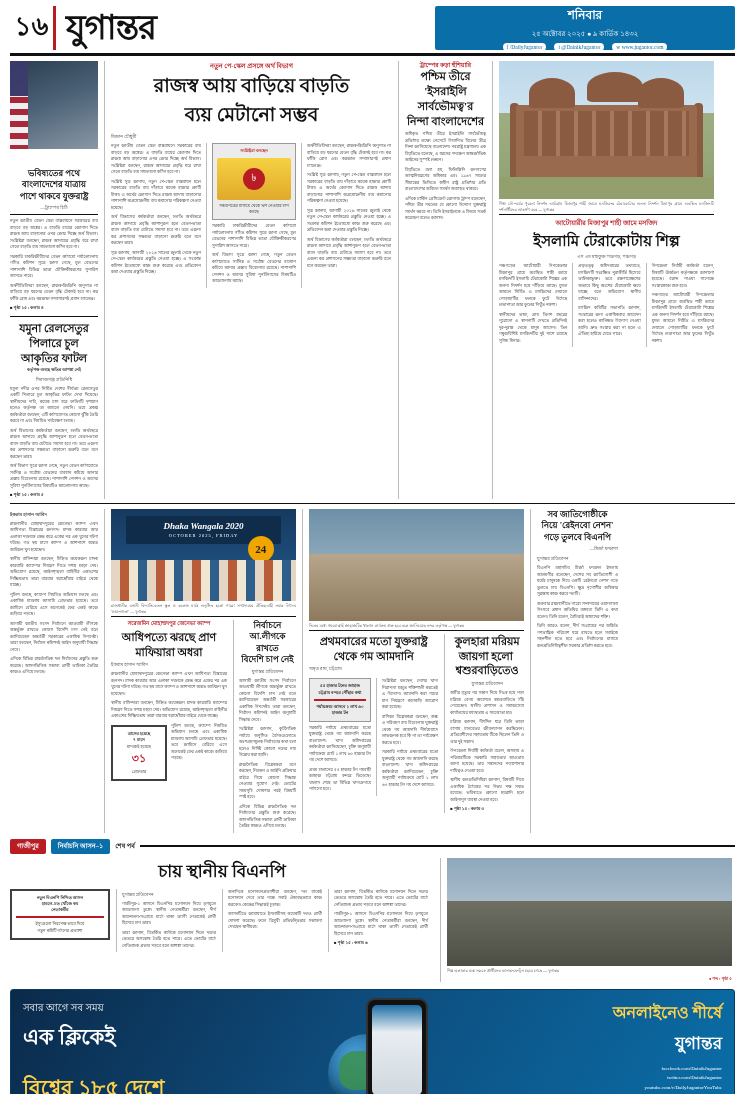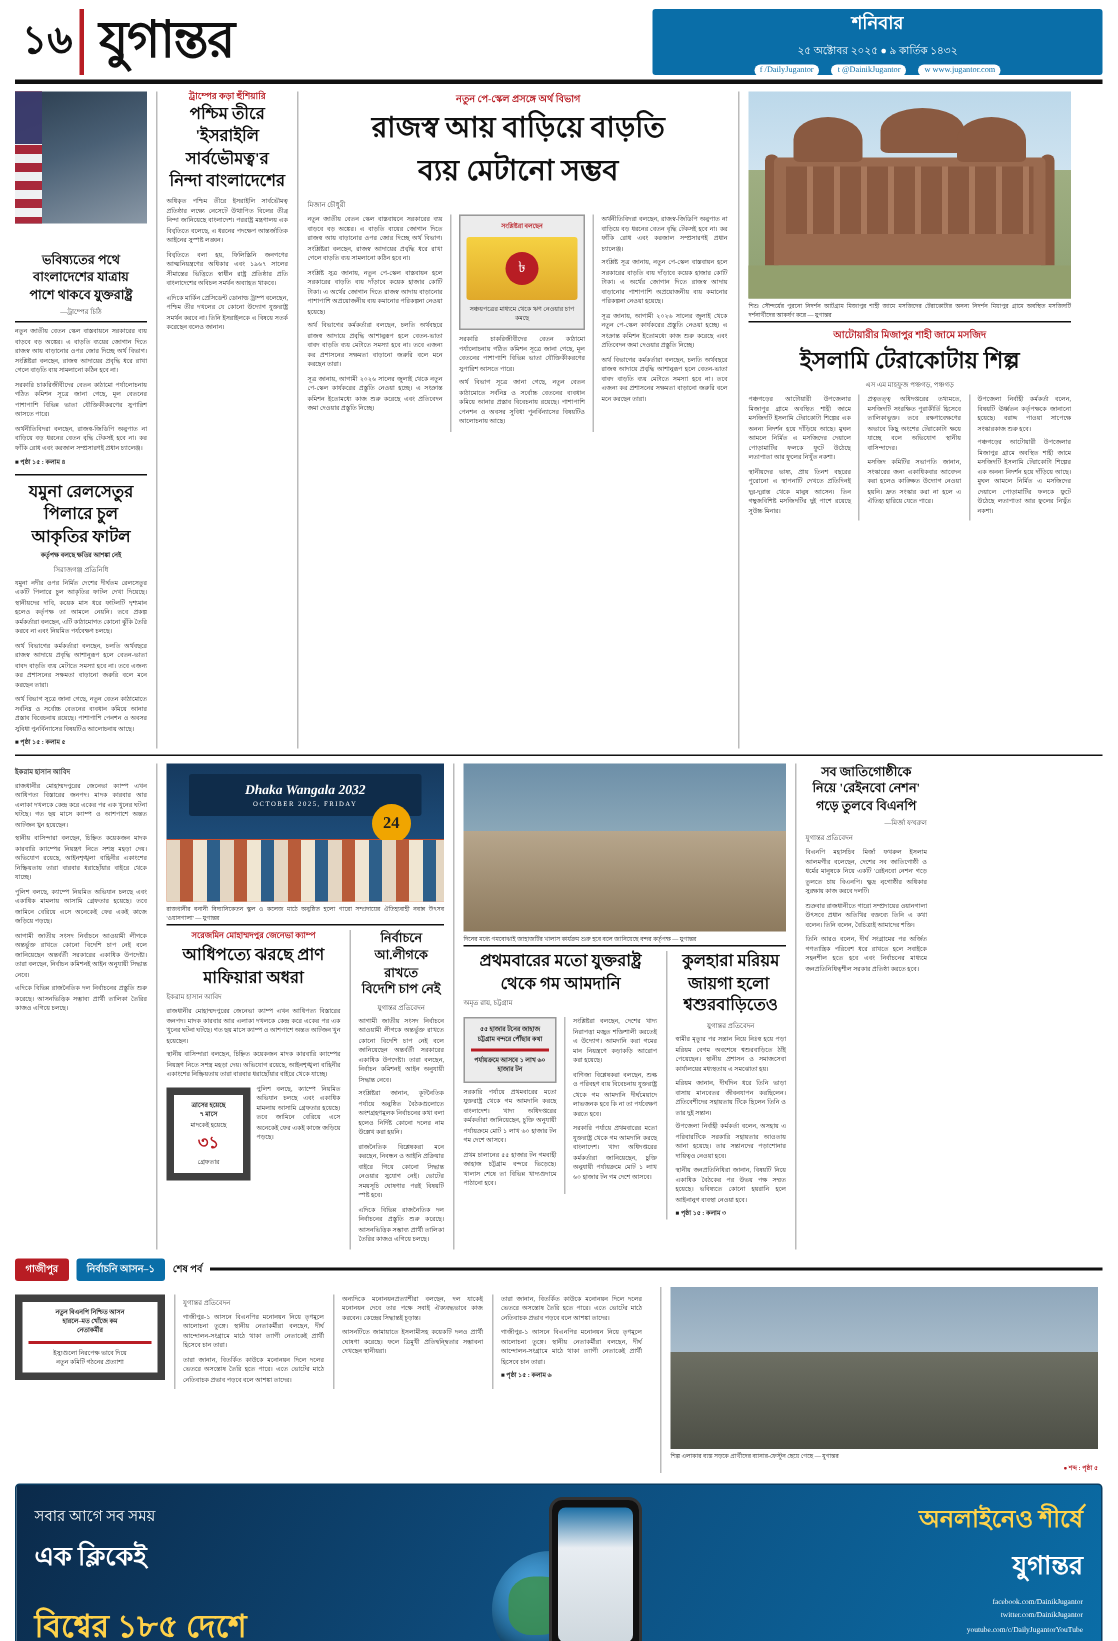--- a/index.html
+++ b/index.html
@@ -88,40 +88,40 @@
     display:flex;flex-direction:column;align-items:center;justify-content:center;border-radius:2px;}
   .event .bt{font-size:9px;font-weight:bold;font-style:italic;}
   .event .bs{font-size:4.5px;letter-spacing:1px;margin-top:2px;}
   .event .crowd{position:absolute;left:0;right:0;bottom:0;height:44%;
     background:repeating-linear-gradient(90deg,#e4d6c2 0 9px,#b85c3a 9px 18px,#f0e6d2 18px 27px,#2d5f8a 27px 36px);}
   .event .badge{position:absolute;right:12%;top:30%;width:26px;height:26px;border-radius:50%;background:#f0a500;
     color:#222;font-size:11px;font-weight:bold;display:flex;align-items:center;justify-content:center;}
   .ph-mix { background:linear-gradient(#6d8fa8 0%, #8aa7b8 40%, #b7a68c 40%, #8d7a5e 100%); }
   .ph-street{ background:linear-gradient(#8fa7bb 0%,#a8bccb 40%,#6d6f63 40%,#4d4f46 100%); }
 
-  .box-border { border:5px solid #404040; padding:4px; }
+  .box-border { border:2px solid #404040; padding:4px; }
   .box-gray { background:#ececec; border:1px solid #999; padding:4px; }
 
   .tagstrip { display:flex; align-items:center; gap:5px; margin-top:6px; }
   .tag-red { background:#b81d24; color:#fff; font-size:6.5px; font-weight:bold; padding:2px 7px; border-radius:2px;}
   .tag-blue { background:#0a6ea8; color:#fff; font-size:6.5px; font-weight:bold; padding:2px 7px; border-radius:2px;}
   .tag-plain { font-size:6.5px; font-weight:bold; color:#111; }
   .tag-line { flex:1; height:2px; background:#111; }
 
   .redbar { height:2px; background:#b81d24; margin:3px 0; }
 
   
   .ad {
     margin-top:7px; height:128px; border:1px solid #0a3d62; border-radius:3px;
     background:linear-gradient(120deg,#0b2a4a 0%, #0e4b7b 45%, #0a6ea8 100%);
     color:#fff; position:relative; overflow:hidden; display:flex;
   }
   .ad-left { flex:1; padding:10px 12px; display:flex; flex-direction:column; justify-content:center; }
   .ad-l1 { font-size:10px; }
-  .ad-l2 { font-size:17px; font-weight:bold; margin-top:4px;}
+  .ad-l2 { font-size:21px; font-weight:bold; margin-top:4px;}
   .ad-l3 { font-size:21px; font-weight:bold; color:#ffd24a; margin-top:16px;}
   .ad-mid { width:190px; position:relative; }
   .phone { position:absolute; left:52px; top:8px; width:62px; height:104px; background:#111; border-radius:9px; border:2px solid #333;}
   .phone:after{ content:""; position:absolute; inset:5px 4px; border-radius:5px;
     background:linear-gradient(#1d6fa5,#e8edf2 30%, #cfd8de 100%); }
   .globe { position:absolute; left:14px; bottom:4px; width:78px; height:78px; border-radius:50%;
     background:radial-gradient(circle at 35% 30%, #4aa3dd, #12527f 70%);
     box-shadow:inset -6px -8px 14px rgba(0,0,0,.45);}
   .globe:after{content:"";position:absolute;left:14%;top:22%;width:55%;height:50%;background:#3c8f4e;border-radius:45% 55% 60% 40%;opacity:.85;}
   .ad-right { width:230px; padding:10px 12px 10px 0; text-align:right; display:flex; flex-direction:column; justify-content:center;}
@@ -182,72 +182,72 @@
         <div class="byline">সিরাজগঞ্জ প্রতিনিধি</div>
         <div class="tiny">
           <p>যমুনা নদীর ওপর নির্মিত দেশের দীর্ঘতম রেলসেতুর একটি পিলারে চুল আকৃতির ফাটল দেখা দিয়েছে। স্থানীয়দের দাবি, কয়েক মাস ধরে ফাটলটি দৃশ্যমান হলেও কর্তৃপক্ষ তা আমলে নেয়নি। তবে প্রকল্প কর্মকর্তারা বলছেন, এটি কাঠামোগত কোনো ঝুঁকি তৈরি করবে না এবং নিয়মিত পর্যবেক্ষণ চলছে।</p>
           <p>অর্থ বিভাগের কর্মকর্তারা বলছেন, চলতি অর্থবছরে রাজস্ব আদায়ে প্রবৃদ্ধি আশানুরূপ হলে বেতন-ভাতা বাবদ বাড়তি ব্যয় মেটাতে সমস্যা হবে না। তবে এজন্য কর প্রশাসনের সক্ষমতা বাড়ানো জরুরি বলে মনে করছেন তারা।</p>
           <p>অর্থ বিভাগ সূত্রে জানা গেছে, নতুন বেতন কাঠামোতে সর্বনিম্ন ও সর্বোচ্চ বেতনের ব্যবধান কমিয়ে আনার প্রস্তাব বিবেচনায় রয়েছে। পাশাপাশি পেনশন ও অবসর সুবিধা পুনর্বিন্যাসের বিষয়টিও আলোচনায় আছে।</p>
         </div>
         <div class="tiny" style="font-weight:bold">■ পৃষ্ঠা ১৫ : কলাম ৫</div>
       </div>
     </div>
 
+    <div class="col vsep" style="width:288px;padding-left:6px">
+      <div class="hl">নতুন পে-স্কেল প্রসঙ্গে অর্থ বিভাগ</div>
+      <div class="headline-xl">রাজস্ব আয় বাড়িয়ে বাড়তি</div>
+      <div class="headline-xl" style="margin-top:4px">ব্যয় মেটানো সম্ভব</div>
+      <div class="byline" style="text-align:left;margin-top:6px">মিজান চৌধুরী</div>
+
+      <div class="cols" style="margin-top:2px;gap:5px">
+        <div class="col" style="width:90px">
+          <div class="tiny">
+            <p>নতুন জাতীয় বেতন স্কেল বাস্তবায়নে সরকারের ব্যয় বাড়বে বড় অঙ্কের। এ বাড়তি ব্যয়ের জোগান দিতে রাজস্ব আয় বাড়ানোর ওপর জোর দিচ্ছে অর্থ বিভাগ। সংশ্লিষ্টরা বলছেন, রাজস্ব আদায়ের প্রবৃদ্ধি ধরে রাখা গেলে বাড়তি ব্যয় সামলানো কঠিন হবে না।</p>
+            <p>সংশ্লিষ্ট সূত্র জানায়, নতুন পে-স্কেল বাস্তবায়ন হলে সরকারের বাড়তি ব্যয় দাঁড়াবে কয়েক হাজার কোটি টাকা। এ অর্থের জোগান দিতে রাজস্ব আদায় বাড়ানোর পাশাপাশি অপ্রয়োজনীয় ব্যয় কমানোর পরিকল্পনা নেওয়া হয়েছে।</p>
+            <p>অর্থ বিভাগের কর্মকর্তারা বলছেন, চলতি অর্থবছরে রাজস্ব আদায়ে প্রবৃদ্ধি আশানুরূপ হলে বেতন-ভাতা বাবদ বাড়তি ব্যয় মেটাতে সমস্যা হবে না। তবে এজন্য কর প্রশাসনের সক্ষমতা বাড়ানো জরুরি বলে মনে করছেন তারা।</p>
+            <p>সূত্র জানায়, আগামী ২০২৬ সালের জুলাই থেকে নতুন পে-স্কেল কার্যকরের প্রস্তুতি নেওয়া হচ্ছে। এ সংক্রান্ত কমিশন ইতোমধ্যে কাজ শুরু করেছে এবং প্রতিবেদন জমা দেওয়ার প্রস্তুতি নিচ্ছে।</p>
+          </div>
+        </div>
+        <div class="col vsep" style="width:90px;padding-left:5px">
+          <div class="box-gray" style="margin-bottom:3px">
+            <div class="tiny-c" style="font-weight:bold;color:#b81d24">সংশ্লিষ্টরা বলছেন</div>
+            <div style="height:42px;margin:3px 0;background:linear-gradient(#f5d142,#e0a92a);border-radius:2px;position:relative">
+              <div style="position:absolute;left:50%;top:50%;transform:translate(-50%,-50%);width:22px;height:22px;border-radius:50%;background:#b81d24;color:#fff;font-size:10px;display:flex;align-items:center;justify-content:center">৳</div>
+            </div>
+            <div class="tiny-c">সঞ্চয়পত্রের মাধ্যমে থেকে ঋণ নেওয়ার চাপ কমছে</div>
+          </div>
+          <div class="tiny">
+            <p>সরকারি চাকরিজীবীদের বেতন কাঠামো পর্যালোচনায় গঠিত কমিশন সূত্রে জানা গেছে, মূল বেতনের পাশাপাশি বিভিন্ন ভাতা যৌক্তিকীকরণের সুপারিশ আসতে পারে।</p>
+            <p>অর্থ বিভাগ সূত্রে জানা গেছে, নতুন বেতন কাঠামোতে সর্বনিম্ন ও সর্বোচ্চ বেতনের ব্যবধান কমিয়ে আনার প্রস্তাব বিবেচনায় রয়েছে। পাশাপাশি পেনশন ও অবসর সুবিধা পুনর্বিন্যাসের বিষয়টিও আলোচনায় আছে।</p>
+          </div>
+        </div>
+        <div class="col vsep" style="width:90px;padding-left:5px">
+          <div class="tiny">
+            <p>অর্থনীতিবিদরা বলছেন, রাজস্ব-জিডিপি অনুপাত না বাড়িয়ে বড় ধরনের বেতন বৃদ্ধি টেকসই হবে না। কর ফাঁকি রোধ এবং করজাল সম্প্রসারণই প্রধান চ্যালেঞ্জ।</p>
+            <p>সংশ্লিষ্ট সূত্র জানায়, নতুন পে-স্কেল বাস্তবায়ন হলে সরকারের বাড়তি ব্যয় দাঁড়াবে কয়েক হাজার কোটি টাকা। এ অর্থের জোগান দিতে রাজস্ব আদায় বাড়ানোর পাশাপাশি অপ্রয়োজনীয় ব্যয় কমানোর পরিকল্পনা নেওয়া হয়েছে।</p>
+            <p>সূত্র জানায়, আগামী ২০২৬ সালের জুলাই থেকে নতুন পে-স্কেল কার্যকরের প্রস্তুতি নেওয়া হচ্ছে। এ সংক্রান্ত কমিশন ইতোমধ্যে কাজ শুরু করেছে এবং প্রতিবেদন জমা দেওয়ার প্রস্তুতি নিচ্ছে।</p>
+            <p>অর্থ বিভাগের কর্মকর্তারা বলছেন, চলতি অর্থবছরে রাজস্ব আদায়ে প্রবৃদ্ধি আশানুরূপ হলে বেতন-ভাতা বাবদ বাড়তি ব্যয় মেটাতে সমস্যা হবে না। তবে এজন্য কর প্রশাসনের সক্ষমতা বাড়ানো জরুরি বলে মনে করছেন তারা।</p>
+          </div>
+        </div>
+      </div>
+    </div>
+
     <div class="col vsep" style="width:88px;padding-left:6px">
       <div class="headline-sm" style="color:#b81d24;font-size:6px">ট্রাম্পের কড়া হুঁশিয়ারি</div>
       <div class="headline-md">পশ্চিম তীরে</div>
       <div class="headline-md">'ইসরাইলি</div>
       <div class="headline-md">সার্বভৌমত্ব'র</div>
       <div class="headline-md">নিন্দা বাংলাদেশের</div>
       <div class="tiny" style="margin-top:3px">
         <p>অধিকৃত পশ্চিম তীরে ইসরাইলি সার্বভৌমত্ব প্রতিষ্ঠার লক্ষ্যে নেসেটে উত্থাপিত বিলের তীব্র নিন্দা জানিয়েছে বাংলাদেশ। পররাষ্ট্র মন্ত্রণালয় এক বিবৃতিতে বলেছে, এ ধরনের পদক্ষেপ আন্তর্জাতিক আইনের সুস্পষ্ট লঙ্ঘন।</p>
         <p>বিবৃতিতে বলা হয়, ফিলিস্তিনি জনগণের আত্মনিয়ন্ত্রণের অধিকার এবং ১৯৬৭ সালের সীমান্তের ভিত্তিতে স্বাধীন রাষ্ট্র প্রতিষ্ঠার প্রতি বাংলাদেশের অবিচল সমর্থন অব্যাহত থাকবে।</p>
         <p>এদিকে মার্কিন প্রেসিডেন্ট ডোনাল্ড ট্রাম্প বলেছেন, পশ্চিম তীর দখলের যে কোনো উদ্যোগ যুক্তরাষ্ট্র সমর্থন করবে না। তিনি ইসরাইলকে এ বিষয়ে সতর্ক করেছেন বলেও জানান।</p>
       </div>
     </div>
 
-    <div class="col vsep" style="width:288px;padding-left:6px">
-      <div class="hl">নতুন পে-স্কেল প্রসঙ্গে অর্থ বিভাগ</div>
-      <div class="headline-xl">রাজস্ব আয় বাড়িয়ে বাড়তি</div>
-      <div class="headline-xl" style="margin-top:4px">ব্যয় মেটানো সম্ভব</div>
-      <div class="byline" style="text-align:left;margin-top:6px">মিজান চৌধুরী</div>
-
-      <div class="cols" style="margin-top:2px;gap:5px">
-        <div class="col" style="width:90px">
-          <div class="tiny">
-            <p>নতুন জাতীয় বেতন স্কেল বাস্তবায়নে সরকারের ব্যয় বাড়বে বড় অঙ্কের। এ বাড়তি ব্যয়ের জোগান দিতে রাজস্ব আয় বাড়ানোর ওপর জোর দিচ্ছে অর্থ বিভাগ। সংশ্লিষ্টরা বলছেন, রাজস্ব আদায়ের প্রবৃদ্ধি ধরে রাখা গেলে বাড়তি ব্যয় সামলানো কঠিন হবে না।</p>
-            <p>সংশ্লিষ্ট সূত্র জানায়, নতুন পে-স্কেল বাস্তবায়ন হলে সরকারের বাড়তি ব্যয় দাঁড়াবে কয়েক হাজার কোটি টাকা। এ অর্থের জোগান দিতে রাজস্ব আদায় বাড়ানোর পাশাপাশি অপ্রয়োজনীয় ব্যয় কমানোর পরিকল্পনা নেওয়া হয়েছে।</p>
-            <p>অর্থ বিভাগের কর্মকর্তারা বলছেন, চলতি অর্থবছরে রাজস্ব আদায়ে প্রবৃদ্ধি আশানুরূপ হলে বেতন-ভাতা বাবদ বাড়তি ব্যয় মেটাতে সমস্যা হবে না। তবে এজন্য কর প্রশাসনের সক্ষমতা বাড়ানো জরুরি বলে মনে করছেন তারা।</p>
-            <p>সূত্র জানায়, আগামী ২০২৬ সালের জুলাই থেকে নতুন পে-স্কেল কার্যকরের প্রস্তুতি নেওয়া হচ্ছে। এ সংক্রান্ত কমিশন ইতোমধ্যে কাজ শুরু করেছে এবং প্রতিবেদন জমা দেওয়ার প্রস্তুতি নিচ্ছে।</p>
-          </div>
-        </div>
-        <div class="col vsep" style="width:90px;padding-left:5px">
-          <div class="box-gray" style="margin-bottom:3px">
-            <div class="tiny-c" style="font-weight:bold;color:#b81d24">সংশ্লিষ্টরা বলছেন</div>
-            <div style="height:42px;margin:3px 0;background:linear-gradient(#f5d142,#e0a92a);border-radius:2px;position:relative">
-              <div style="position:absolute;left:50%;top:50%;transform:translate(-50%,-50%);width:22px;height:22px;border-radius:50%;background:#b81d24;color:#fff;font-size:10px;display:flex;align-items:center;justify-content:center">৳</div>
-            </div>
-            <div class="tiny-c">সঞ্চয়পত্রের মাধ্যমে থেকে ঋণ নেওয়ার চাপ কমছে</div>
-          </div>
-          <div class="tiny">
-            <p>সরকারি চাকরিজীবীদের বেতন কাঠামো পর্যালোচনায় গঠিত কমিশন সূত্রে জানা গেছে, মূল বেতনের পাশাপাশি বিভিন্ন ভাতা যৌক্তিকীকরণের সুপারিশ আসতে পারে।</p>
-            <p>অর্থ বিভাগ সূত্রে জানা গেছে, নতুন বেতন কাঠামোতে সর্বনিম্ন ও সর্বোচ্চ বেতনের ব্যবধান কমিয়ে আনার প্রস্তাব বিবেচনায় রয়েছে। পাশাপাশি পেনশন ও অবসর সুবিধা পুনর্বিন্যাসের বিষয়টিও আলোচনায় আছে।</p>
-          </div>
-        </div>
-        <div class="col vsep" style="width:90px;padding-left:5px">
-          <div class="tiny">
-            <p>অর্থনীতিবিদরা বলছেন, রাজস্ব-জিডিপি অনুপাত না বাড়িয়ে বড় ধরনের বেতন বৃদ্ধি টেকসই হবে না। কর ফাঁকি রোধ এবং করজাল সম্প্রসারণই প্রধান চ্যালেঞ্জ।</p>
-            <p>সংশ্লিষ্ট সূত্র জানায়, নতুন পে-স্কেল বাস্তবায়ন হলে সরকারের বাড়তি ব্যয় দাঁড়াবে কয়েক হাজার কোটি টাকা। এ অর্থের জোগান দিতে রাজস্ব আদায় বাড়ানোর পাশাপাশি অপ্রয়োজনীয় ব্যয় কমানোর পরিকল্পনা নেওয়া হয়েছে।</p>
-            <p>সূত্র জানায়, আগামী ২০২৬ সালের জুলাই থেকে নতুন পে-স্কেল কার্যকরের প্রস্তুতি নেওয়া হচ্ছে। এ সংক্রান্ত কমিশন ইতোমধ্যে কাজ শুরু করেছে এবং প্রতিবেদন জমা দেওয়ার প্রস্তুতি নিচ্ছে।</p>
-            <p>অর্থ বিভাগের কর্মকর্তারা বলছেন, চলতি অর্থবছরে রাজস্ব আদায়ে প্রবৃদ্ধি আশানুরূপ হলে বেতন-ভাতা বাবদ বাড়তি ব্যয় মেটাতে সমস্যা হবে না। তবে এজন্য কর প্রশাসনের সক্ষমতা বাড়ানো জরুরি বলে মনে করছেন তারা।</p>
-          </div>
-        </div>
-      </div>
-    </div>
-
     <div class="col vsep" style="width:222px;padding-left:6px">
       <div class="mosque">
         <div class="min m1"></div>
         <div class="min m2"></div>
         <div class="body"></div>
         <div class="dome d1"></div>
         <div class="dome d2"></div>
         <div class="dome d3"></div>
         <div class="ground"></div>
       </div>
@@ -290,21 +290,21 @@
         <p>স্থানীয় বাসিন্দারা বলছেন, চিহ্নিত কয়েকজন মাদক কারবারি ক্যাম্পের নিয়ন্ত্রণ নিতে সশস্ত্র মহড়া দেয়। অভিযোগ রয়েছে, আইনশৃঙ্খলা বাহিনীর একাংশের নিষ্ক্রিয়তায় তারা বারবার ধরাছোঁয়ার বাইরে থেকে যাচ্ছে।</p>
         <p>পুলিশ বলছে, ক্যাম্পে নিয়মিত অভিযান চলছে এবং একাধিক মামলায় আসামি গ্রেফতার হয়েছে। তবে জামিনে বেরিয়ে এসে অনেকেই ফের একই কাজে জড়িয়ে পড়ছে।</p>
         <p>আগামী জাতীয় সংসদ নির্বাচনে আওয়ামী লীগকে অন্তর্ভুক্ত রাখতে কোনো বিদেশি চাপ নেই বলে জানিয়েছেন অন্তর্বর্তী সরকারের একাধিক উপদেষ্টা। তারা বলছেন, নির্বাচন কমিশনই আইন অনুযায়ী সিদ্ধান্ত নেবে।</p>
         <p>এদিকে বিভিন্ন রাজনৈতিক দল নির্বাচনের প্রস্তুতি শুরু করেছে। আসনভিত্তিক সম্ভাব্য প্রার্থী তালিকা তৈরির কাজও এগিয়ে চলছে।</p>
       </div>
     </div>
 
     <div class="col vsep" style="width:192px;padding-left:6px">
       <div class="event">
         <div class="banner">
-          <div class="bt">Dhaka Wangala 2032</div>
+          <div class="bt">Dhaka Wangala 2020</div>
           <div class="bs">OCTOBER 2025, FRIDAY</div>
         </div>
         <div class="badge">24</div>
         <div class="crowd"></div>
       </div>
       <div class="cap">রাজধানীর বনানী বিদ্যানিকেতন স্কুল ও কলেজ মাঠে অনুষ্ঠিত হলো গারো সম্প্রদায়ের ঐতিহ্যবাহী নবান্ন উৎসব 'ওয়ানগালা' — যুগান্তর</div>
       <div class="rule-thin"></div>
 
       <div class="cols" style="gap:6px;margin-top:3px">
         <div class="col" style="width:118px">
@@ -407,20 +407,21 @@
 
   <div class="tagstrip">
     <span class="tag-red">গাজীপুর</span>
     <span class="tag-blue">নির্বাচনি আসন–১</span>
     <span class="tag-plain">শেষ পর্ব</span>
     <span class="tag-line"></span>
   </div>
 
   <div class="cols" style="margin-top:4px">
     <div class="col" style="width:424px">
+      <div class="headline-lg" style="font-size:17px;margin-top:3px">চায় স্থানীয় বিএনপি</div>
       <div class="cols" style="gap:6px;margin-top:5px">
         <div class="col" style="width:100px">
           <div class="box-border">
             <div class="tiny-c" style="font-weight:bold">নতুন বিএনপি নিশ্চিত আসন</div>
             <div class="tiny-c" style="font-weight:bold">হারলে–মত খোঁজে কম</div>
             <div class="tiny-c" style="font-weight:bold">নেতাকর্মীর</div>
             <div class="redbar"></div>
             <div class="tiny-c">ইস্যুগুলো নিরপেক্ষ ভাবে দিয়ে</div>
             <div class="tiny-c">নতুন কমিটি গঠনের প্রত্যাশা</div>
           </div>

